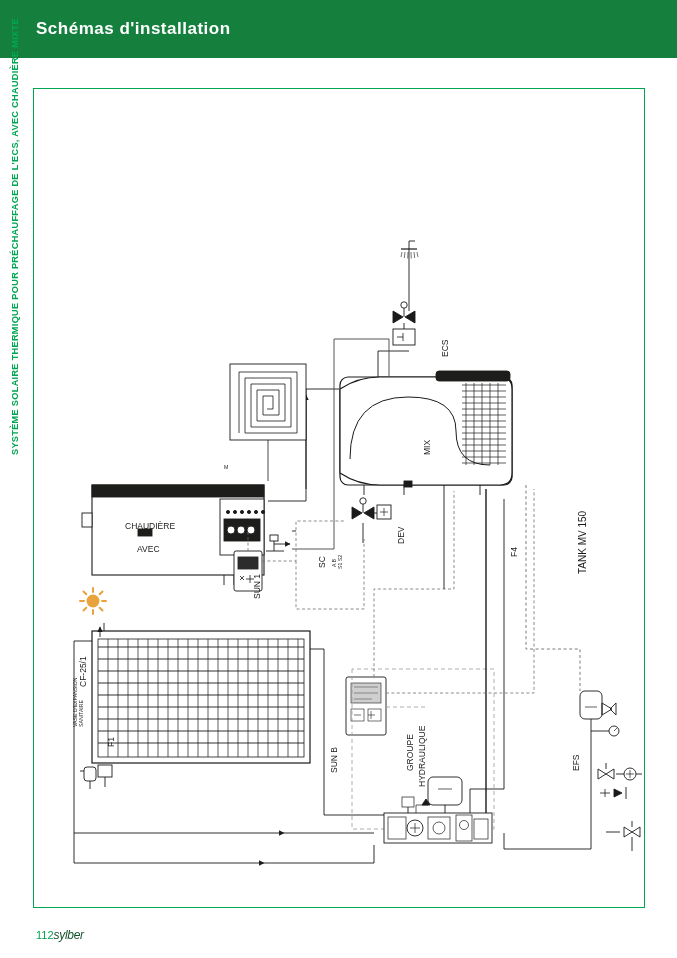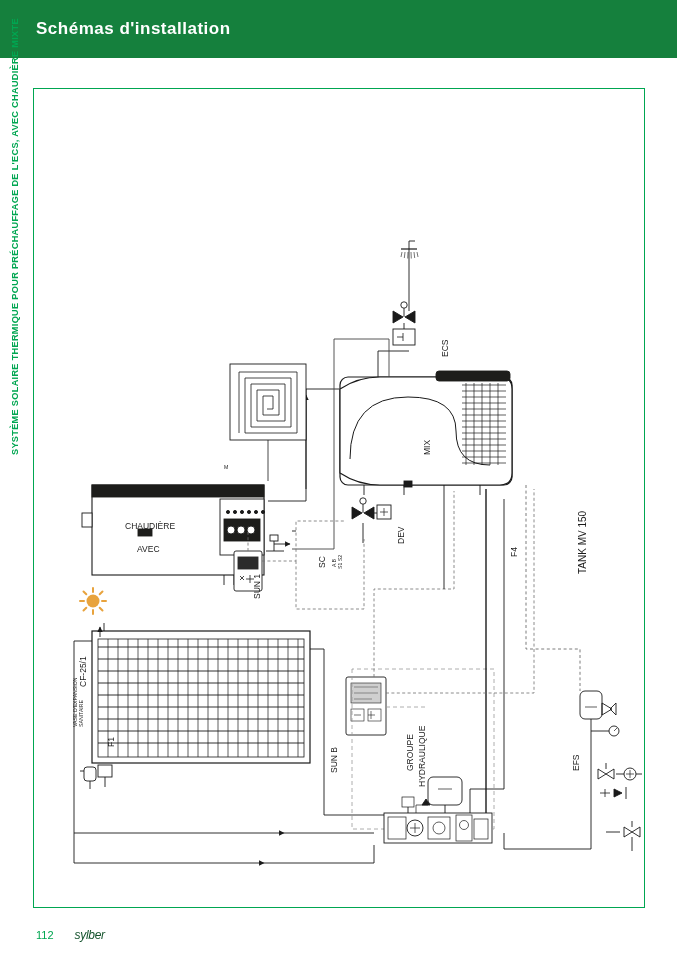--- a/index.html
+++ b/index.html
@@ -43,21 +43,21 @@
     letter-spacing: 0.3px;
     white-space: nowrap;
   }
 
   
   .footer {
     position: absolute;
     left: 36px; bottom: 16px;
     display: flex;
     align-items: baseline;
-    gap: 21px;
+    gap: 0;
   }
   .page-num {
     color: #00a651;
     font-size: 11px;
   }
   .brand {
     color: #14532d;
     font-size: 12px;
     font-weight: normal;
     font-style: italic;

